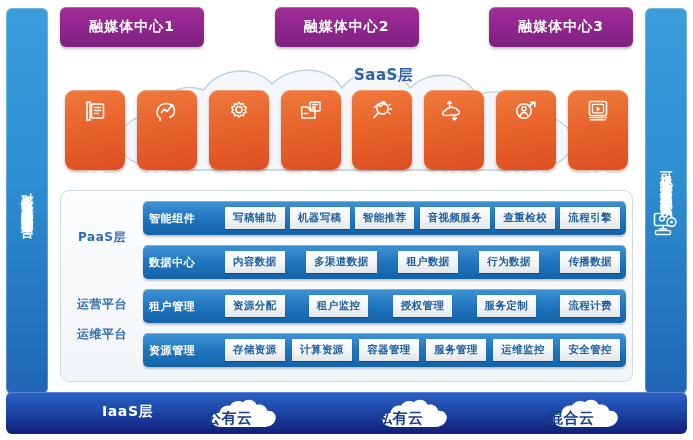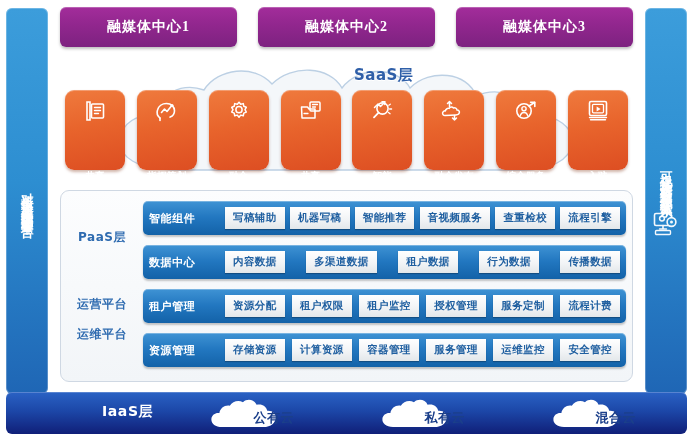--- a/index.html
+++ b/index.html
@@ -33,25 +33,25 @@
     white-space:nowrap;
   }
   .rail-icon{margin-top:14px;opacity:.95;}
 
   
   .topbar{
     position:absolute;left:60px;top:6px;width:573px;height:42px;
     display:flex;justify-content:space-between;align-items:center;
   }
   .mc-box{
-    width:177px;height:40px;border-radius:6px;
+    width:144px;height:40px;border-radius:6px;
     background:linear-gradient(180deg,#a32d9b 0%,#93278f 40%,#7d2280 100%);
     box-shadow:0 2px 3px rgba(0,0,0,.25), inset 0 1px 0 rgba(255,255,255,.25);
     color:#fff;font-size:14px;font-weight:bold;letter-spacing:1px;
-    display:flex;align-items:center;justify-content:center;font-family:Liberation Serif, serif;
+    display:flex;align-items:center;justify-content:center;
   }
 
   
   .saas-zone{
     position:absolute;left:58px;top:52px;width:577px;height:134px;
   }
   .cloud-svg{position:absolute;left:0;top:0;}
   .saas-label{
     position:absolute;left:296px;top:14px;
     color:#2f5fa8;font-size:15px;font-weight:bold;letter-spacing:.5px;
@@ -120,22 +120,22 @@
     position:absolute;left:96px;top:11px;
     color:#fff;font-size:14px;font-weight:bold;letter-spacing:.6px;
   }
   .clouds{
     position:absolute;left:200px;top:0;width:430px;height:42px;
     display:flex;justify-content:space-between;align-items:center;
   }
   .cloudchip{position:relative;width:88px;height:34px;}
   .cloudchip svg{position:absolute;left:0;top:0;}
   .cloudchip span{
-    position:absolute;left:0;top:13px;width:88px;text-align:right;
-    color:#1b3f8a;font-size:13px;font-weight:bold;letter-spacing:.5px;
+    position:absolute;left:0;top:13px;width:88px;text-align:left;
+    color:#1b3f8a;font-size:15px;font-weight:bold;letter-spacing:.5px;
   }
 </style>
 </head>
 <body>
 
 <div id="root">
 
   <div class="rail rail-left">
     <div class="rail-text">对接中央厨房或全媒体内容管理平台</div>
   </div>
@@ -326,21 +326,20 @@
           <div class="chip">租户数据</div>
           <div class="chip">行为数据</div>
           <div class="chip">传播数据</div>
         </div>
       </div>
 
       <div class="prow">
         <div class="prow-head">租户管理</div>
         <div class="chips">
           <div class="chip">资源分配</div>
-          <div class="chip">租户权限</div>
           <div class="chip">租户监控</div>
           <div class="chip">授权管理</div>
           <div class="chip">服务定制</div>
           <div class="chip">流程计费</div>
         </div>
       </div>
 
       <div class="prow" style="margin-bottom:0">
         <div class="prow-head">资源管理</div>
         <div class="chips">

